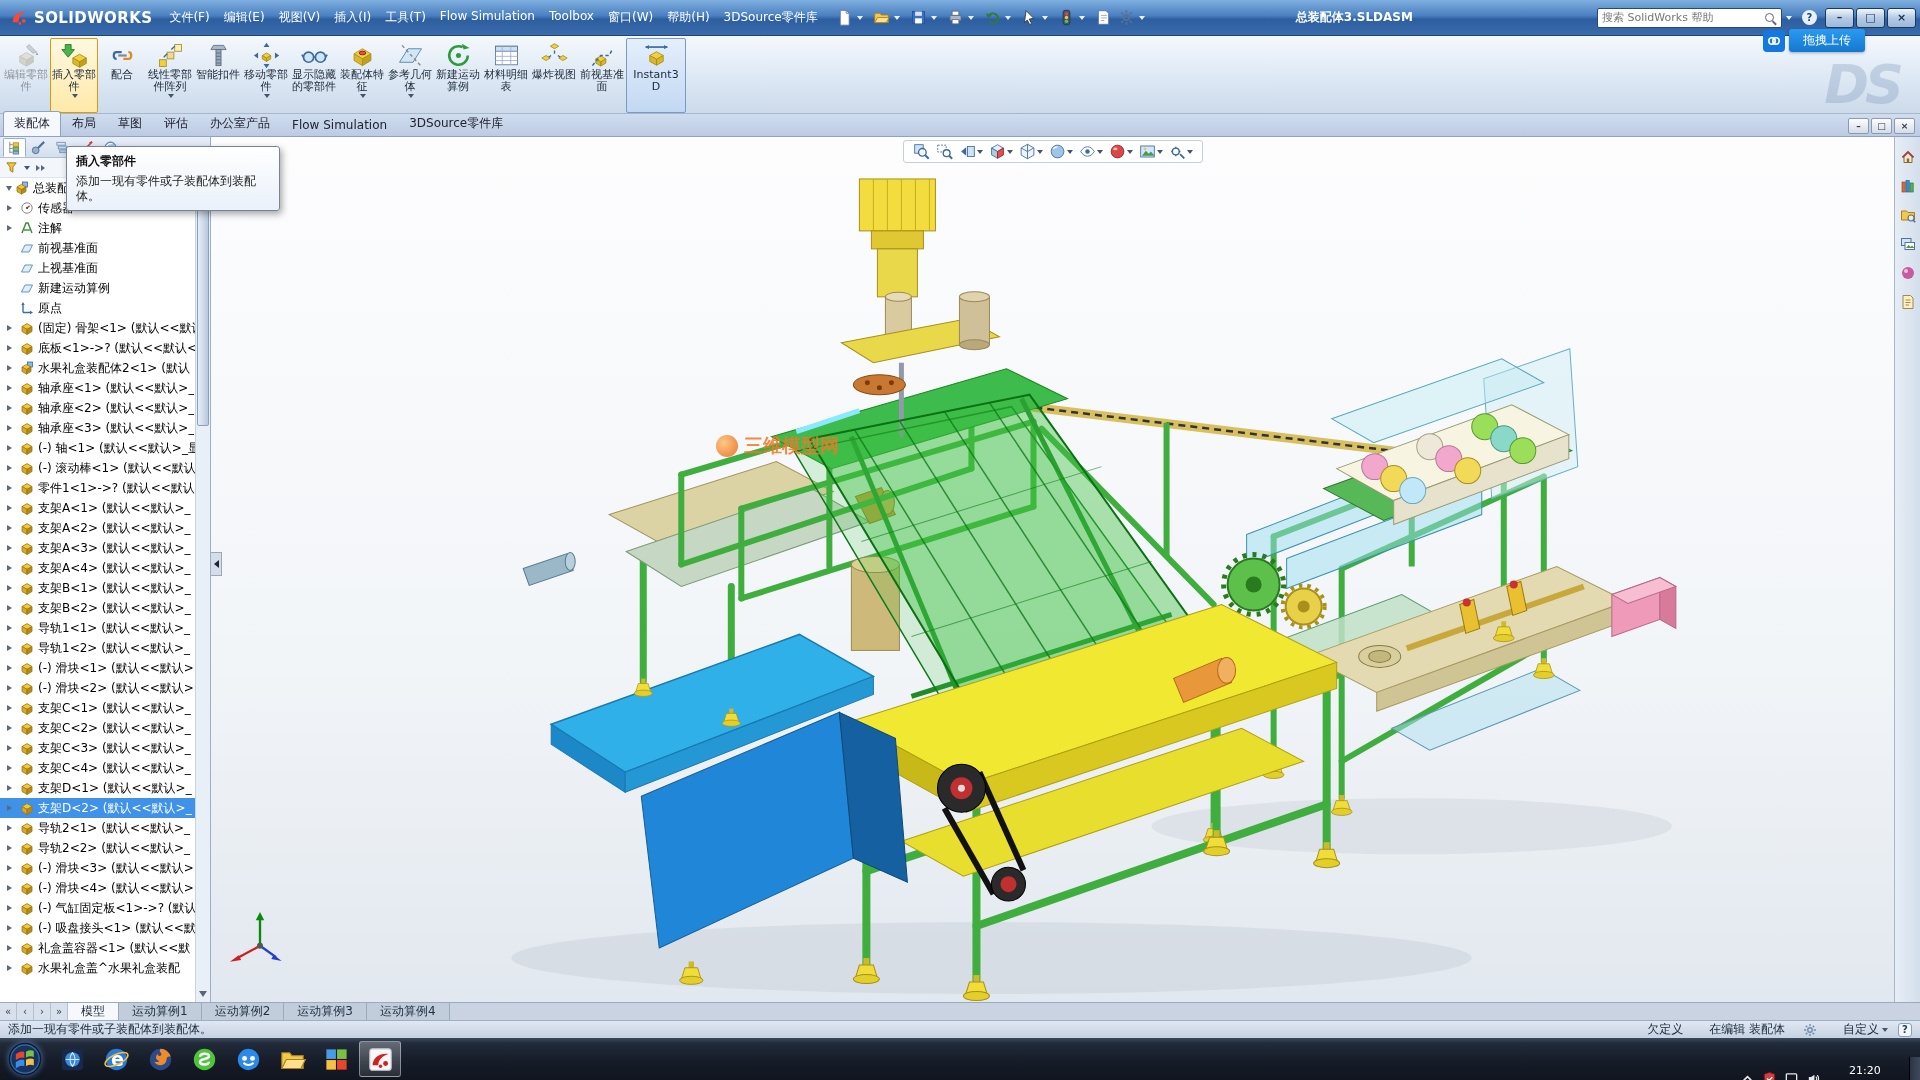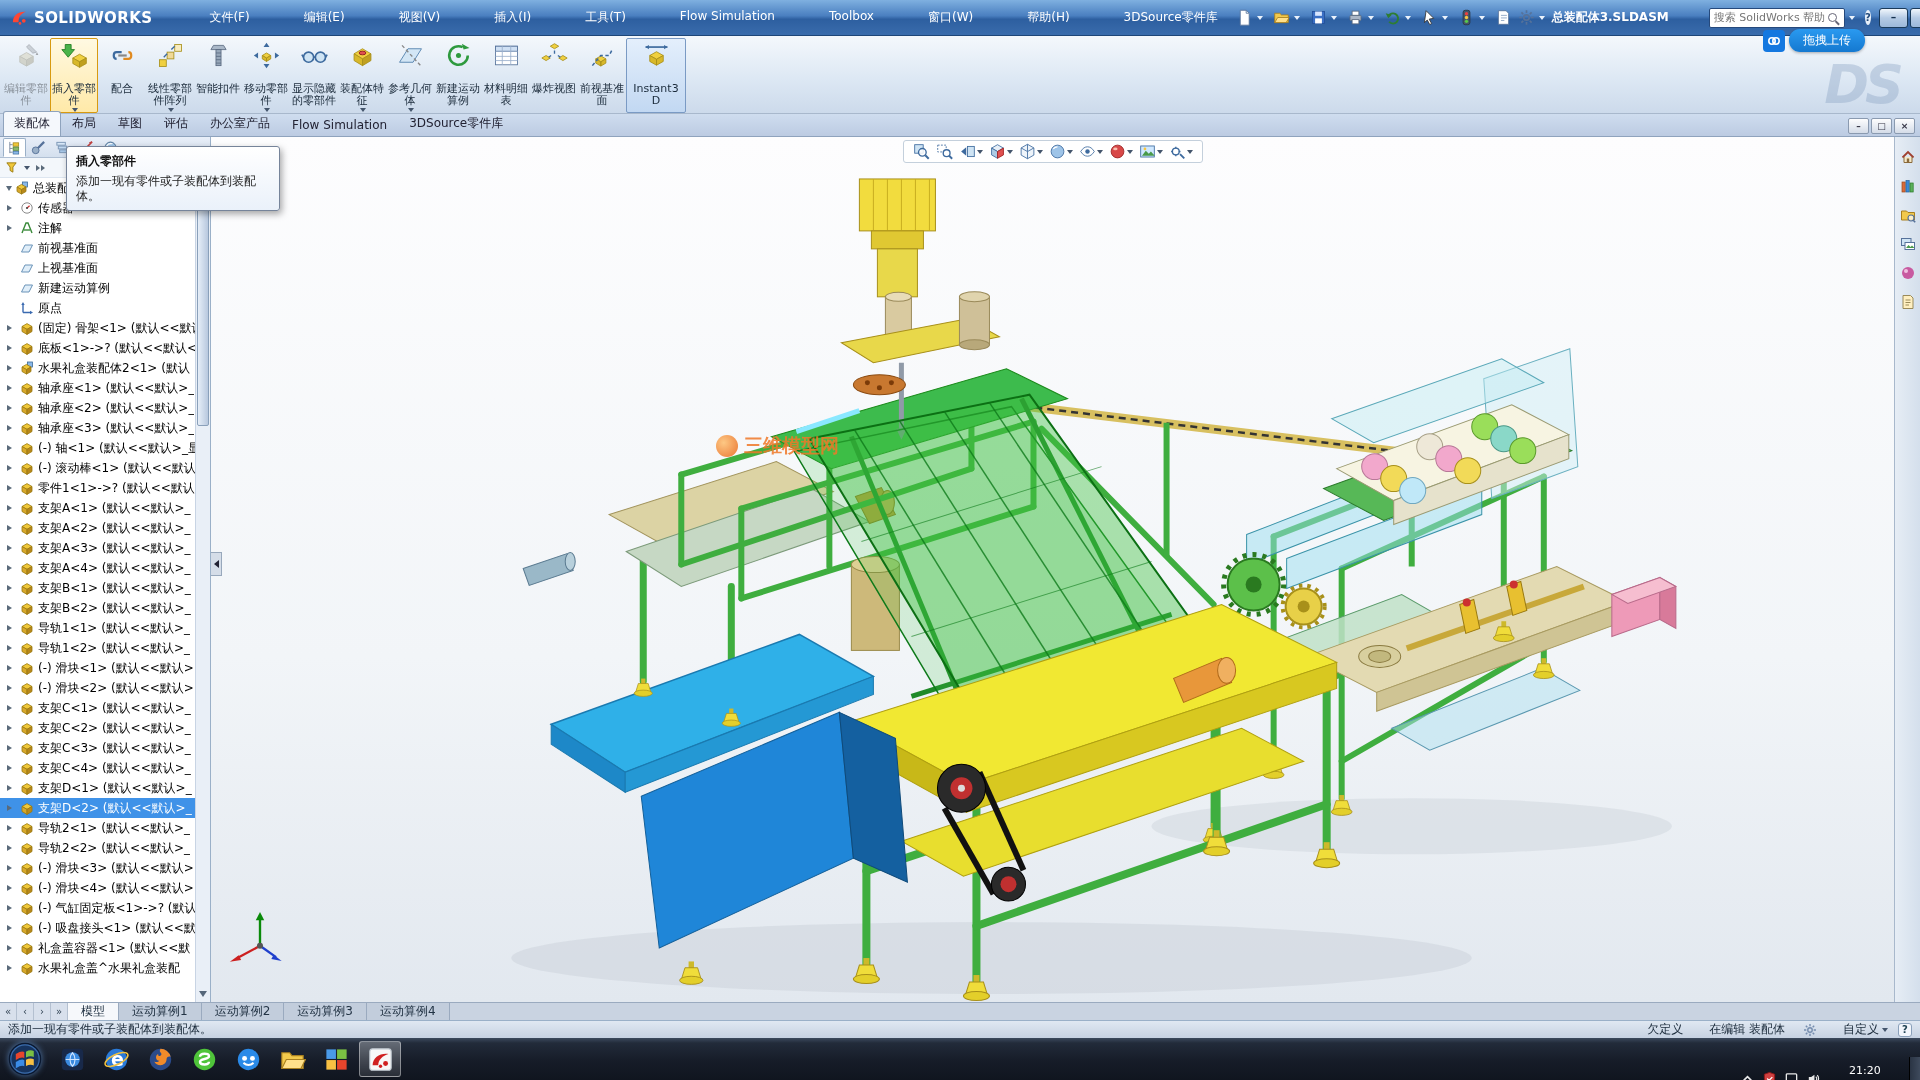--- a/index.html
+++ b/index.html
@@ -6,21 +6,21 @@
 html,body{width:1920px;height:1080px;overflow:hidden;font-family:"DejaVu Sans","Liberation Sans",sans-serif;font-size:12px;}
 #app{position:relative;width:1920px;height:1080px;background:#a3a3a3;padding-left:24px;}
 
 
 .titlebar{position:absolute;top:0;left:0;right:0;height:36px;display:flex;align-items:center;color:#fff;
  background:linear-gradient(#7fb0e0 0%,#4a7fc0 45%,#2d5fa0 55%,#3a6cac 100%);border-bottom:1px solid #1e4678;}
 .logo{display:flex;align-items:center;gap:5px;padding:0 10px;}
 .logo-mark{width:19px;height:19px;}
 .logo-text{font-size:15px;font-weight:bold;letter-spacing:.4px;}
 .menubar{display:flex;}
-.menu-item{padding:4px 7px;font-size:12px;white-space:nowrap;margin-left:40px;}
+.menu-item{padding:4px 7px;font-size:12px;white-space:nowrap;}
 .qt{display:flex;align-items:center;margin-left:8px;}
 .qt-btn{display:flex;align-items:center;padding:2px 3px;border-radius:2px;}
 .qt-btn svg{width:17px;height:17px;}
 .t-spacer{flex:1;}
 .doc-title{font-size:12px;font-weight:bold;white-space:nowrap;}
 .searchbox{display:flex;align-items:center;width:185px;height:20px;background:#fff;border:1px solid #25497c;border-radius:2px;margin-left:40px;padding:0 4px;color:#777;}
 .sph{flex:1;font-size:11px;white-space:nowrap;overflow:hidden;}
 .mag{width:9px;height:9px;border:1.5px solid #667;border-radius:50%;position:relative;margin:0 3px;flex:none;}
 .mag::after{content:"";position:absolute;width:5px;height:1.5px;background:#667;transform:rotate(45deg);right:-4px;bottom:-2px;}
 .dd{width:0;height:0;border-left:3.5px solid transparent;border-right:3.5px solid transparent;border-top:4px solid #44556c;display:none;margin-left:1px;}
@@ -28,29 +28,29 @@
 .dd-show{display:inline-block!important;}
 .dd-light{border-top-color:#eaf2fc;margin:0 4px;}
 .help-glyph{width:15px;height:15px;border-radius:50%;background:#e8f0fa;color:#234a7a;font-weight:bold;font-size:10px;display:flex;align-items:center;justify-content:center;margin:0 6px;}
 .winbtns{display:flex;margin-right:4px;}
 .winbtn{width:29px;height:20px;margin-left:2px;background:linear-gradient(#f0f6fc,#b4cae4 50%,#9cb8da);border:1px solid #1a3a5a;border-radius:3px;display:flex;align-items:center;justify-content:center;color:#15304e;font-size:11px;font-weight:bold;line-height:10px;}
 
 
 .upload{position:absolute;top:29px;right:55px;display:flex;align-items:center;gap:4px;z-index:90;}
 .ulogo{width:22px;height:22px;border-radius:4px;background:#1478e0;display:flex;align-items:center;justify-content:center;}
 .ulogo svg{width:16px;height:16px;}
-.utext{background:linear-gradient(#2a9af0,#1478d0);color:#fff;font-size:12px;padding:3px 14px;border-radius:11px;box-shadow:0 1px 3px rgba(0,0,0,.3);}
+.utext{background:linear-gradient(#2a9af0,#1478d0);color:#fff;font-size:12px;padding:3px 14px;border-radius:3px;box-shadow:0 1px 3px rgba(0,0,0,.3);}
 
 
 .ribbon{position:absolute;top:36px;left:0;right:0;height:78px;background:linear-gradient(#f4f8fc,#dde8f4 55%,#ccdaeb);border-bottom:1px solid #a8b8cc;display:flex;padding:2px 0 0 2px;}
 .rb-list{display:flex;}
 .rbtn{width:48px;display:flex;flex-direction:column;align-items:center;padding-top:3px;border:1px solid transparent;border-radius:2px;position:relative;}
 .rbtn[data-name="rb-instant3d"]{width:60px;}
 .ric{width:27px;height:27px;flex:none;}
-.lbl{font-size:11px;line-height:12px;text-align:center;color:#1a2a3a;margin-top:14px;max-height:36px;overflow:hidden;width:46px;word-break:break-all;}
+.lbl{font-size:11px;line-height:12px;text-align:center;color:#1a2a3a;margin-top:0;max-height:36px;overflow:hidden;width:46px;word-break:break-all;}
 .rbtn .dd{margin-top:1px;}
 .rbtn[data-state="disabled"]{opacity:.45;filter:grayscale(.8);}
 .rbtn[data-state="hover"]{background:linear-gradient(#fff9e2,#ffe9a8);border-color:#d89a10;}
 .rbtn[data-state="active"]{background:linear-gradient(#e4effc,#c2d8f2);border-color:#7a9ac4;}
 .ds{position:absolute;right:20px;top:17px;font-size:54px;font-style:italic;font-weight:bold;color:rgba(130,155,190,.35);letter-spacing:-4px;}
 
 
 .tabrow{position:absolute;top:114px;left:0;right:0;height:23px;background:linear-gradient(#cfddef,#bccbe2);border-bottom:1px solid #8fa3bd;display:flex;align-items:flex-end;padding-left:3px;}
 .ctabs{display:flex;align-items:flex-end;}
 .ctab{font-size:12px;padding:3px 10px 4px;color:#223;border:1px solid transparent;border-bottom:none;white-space:nowrap;margin-top:33px;}

